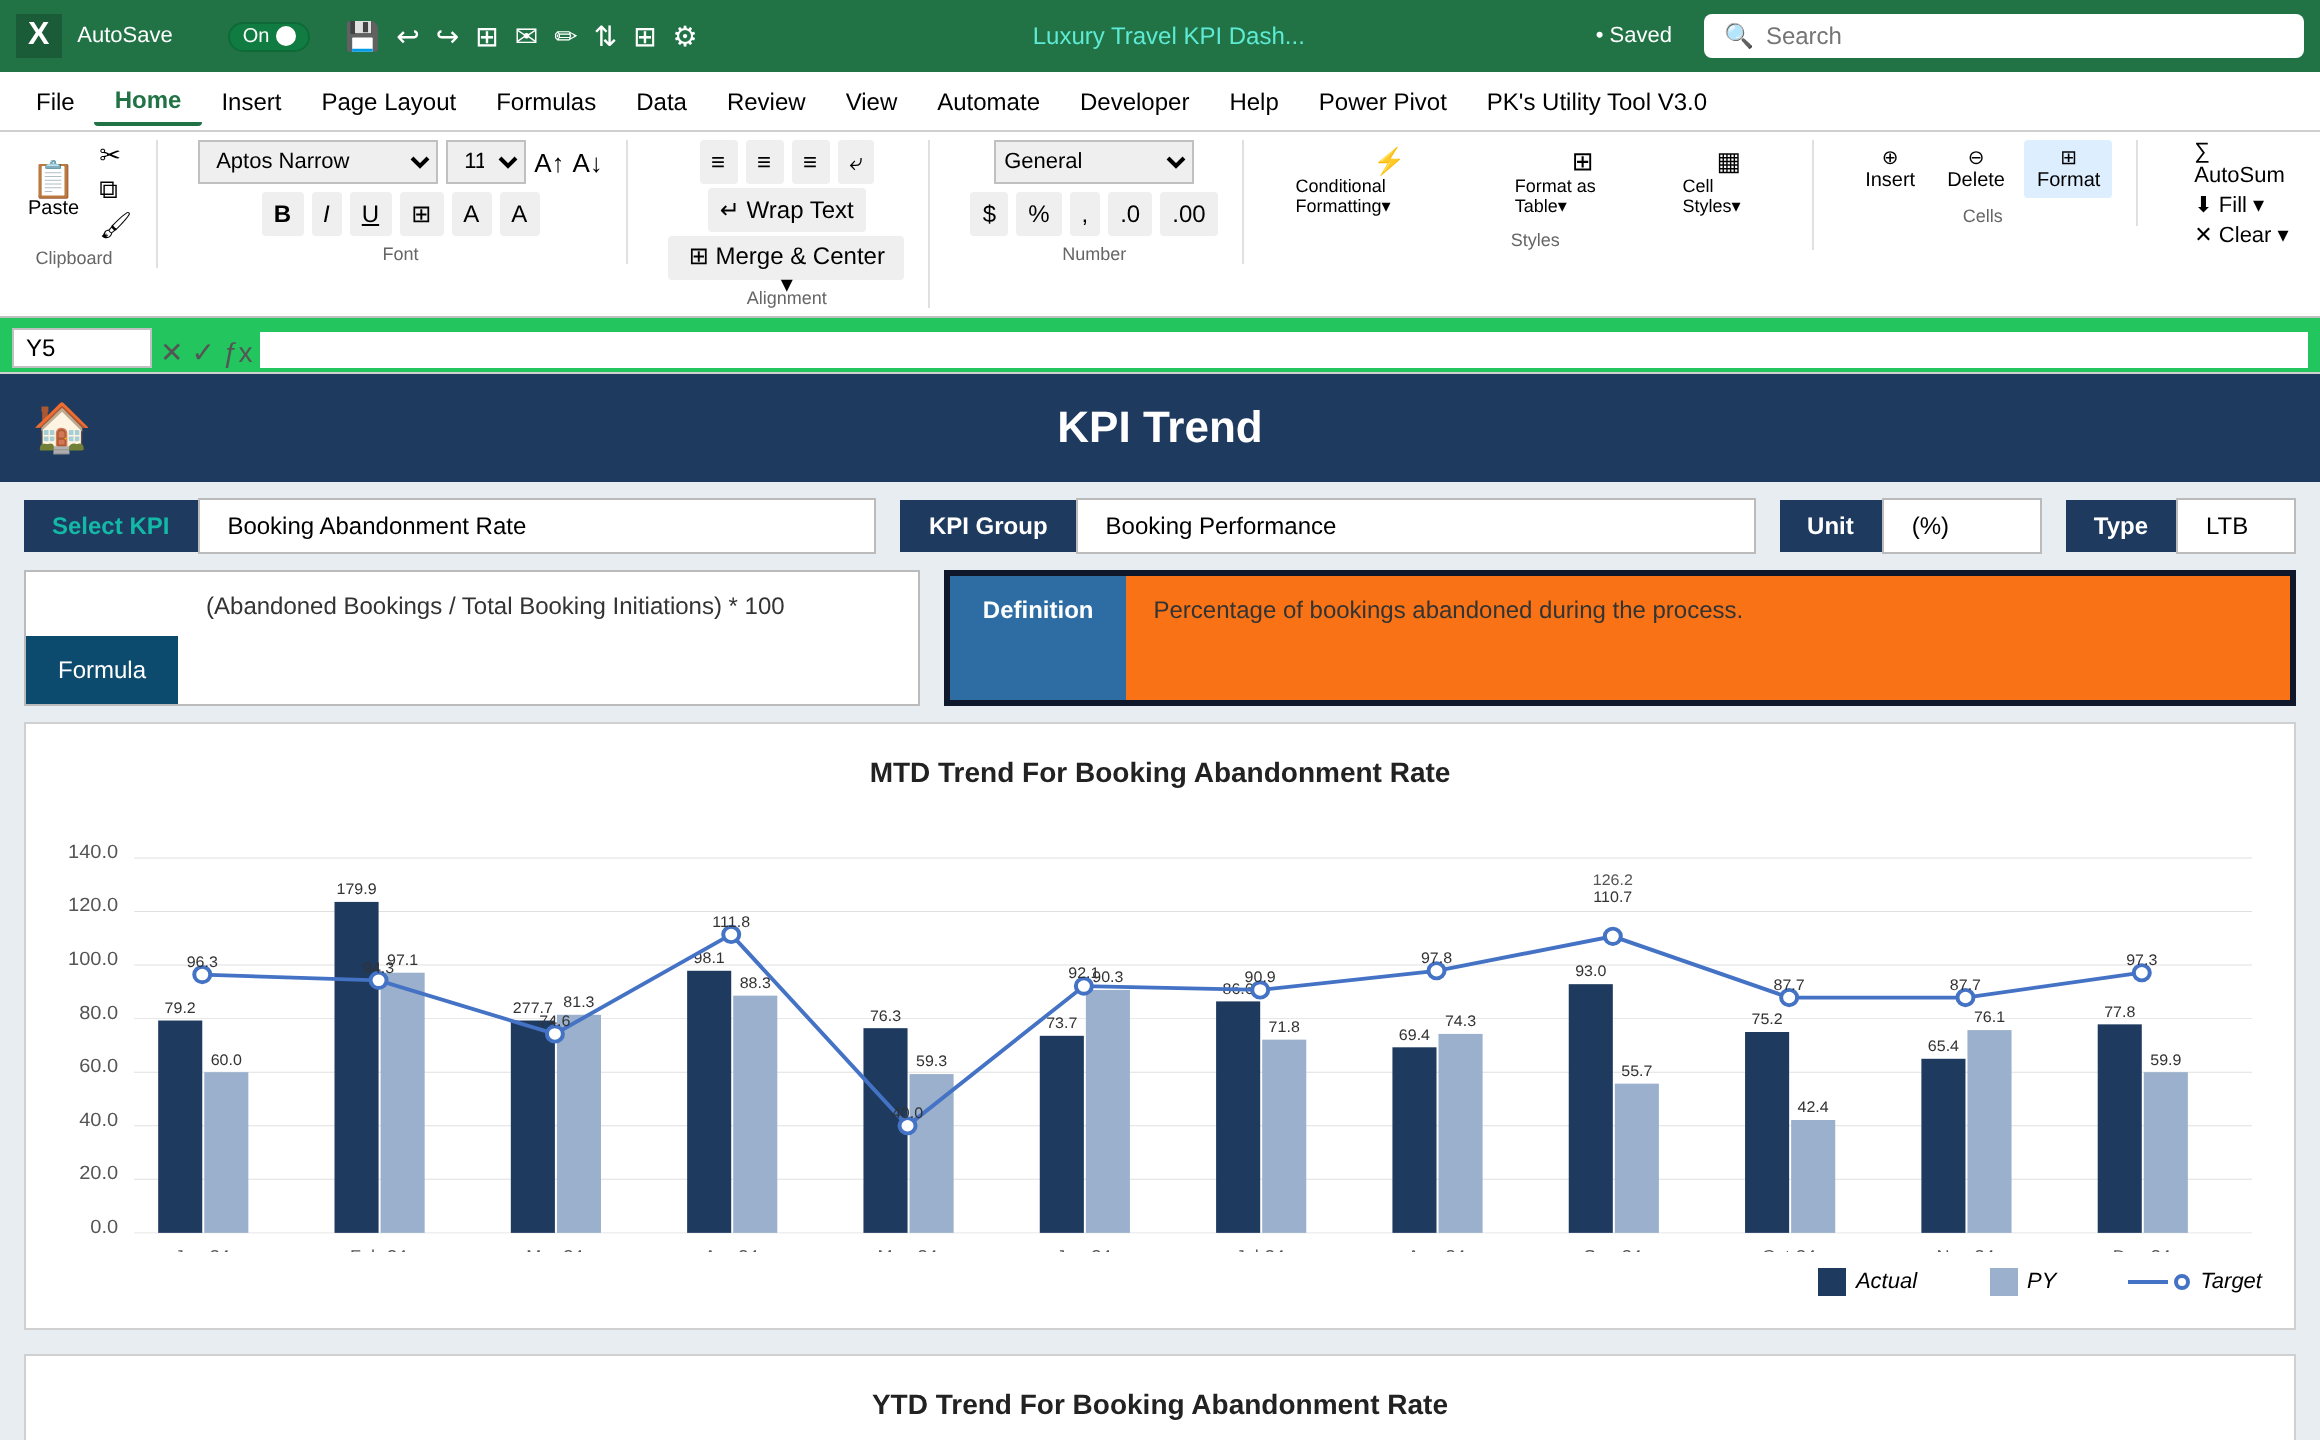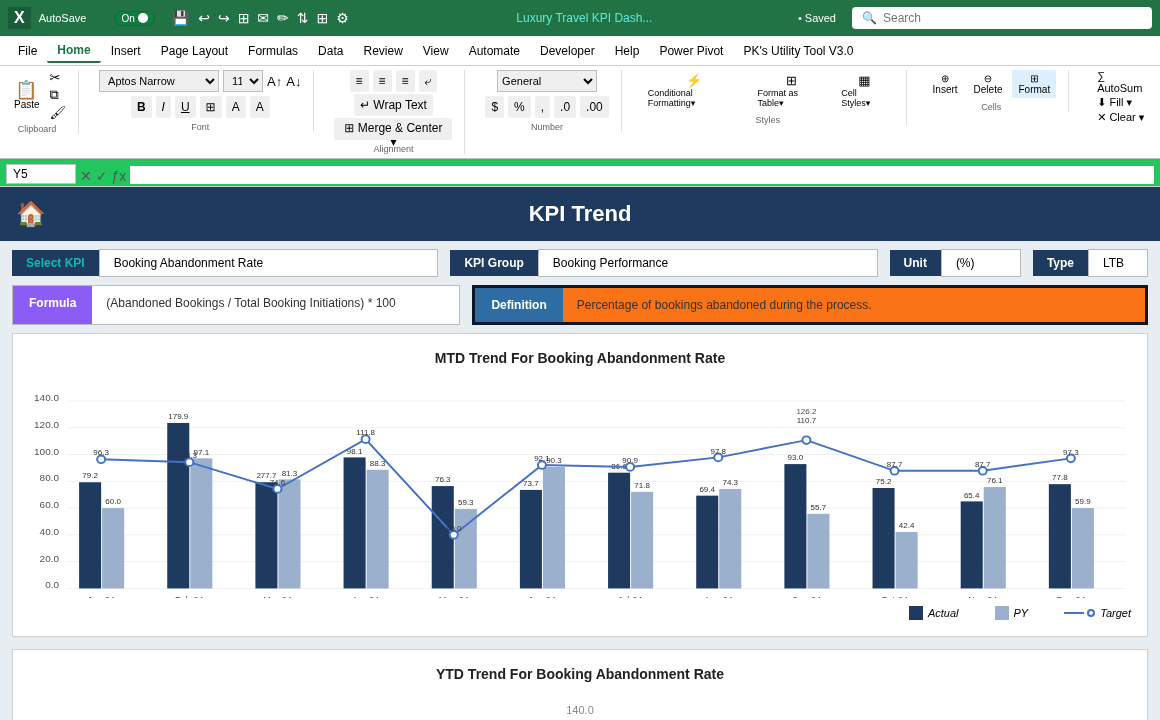--- a/index.html
+++ b/index.html
@@ -53,21 +53,21 @@
     .kpi-group-label { background: #1e3a5f; color: white; padding: 6px 14px; font-size: 12px; font-weight: 600; margin-left: 12px; }
     .kpi-group-value { background: white; border: 1px solid #bbb; padding: 6px 14px; font-size: 12px; flex: 1; }
     .unit-label { background: #1e3a5f; color: white; padding: 6px 14px; font-size: 12px; font-weight: 600; margin-left: 12px; }
     .unit-value { background: white; border: 1px solid #bbb; padding: 6px 14px; font-size: 12px; width: 80px; }
     .type-label { background: #1e3a5f; color: white; padding: 6px 14px; font-size: 12px; font-weight: 600; margin-left: 12px; }
     .type-value { background: white; border: 1px solid #bbb; padding: 6px 14px; font-size: 12px; width: 60px; }
 
     
     .formula-def-row { display: flex; background: #e8edf2; padding: 0 12px 8px; gap: 12px; }
     .formula-box { background: white; border: 1px solid #bbb; display: flex; flex: 1; }
-    .formula-tag { background: #8b5cf6; color: white; padding: 10px 16px; font-size: 12px; font-weight: 700; }
+    .formula-tag { background: #0c4a6e; color: white; padding: 10px 16px; font-size: 12px; font-weight: 400; margin-top: 32px; }
     .formula-text { padding: 10px 14px; font-size: 12px; color: #333; }
     .def-box { background: #f97316; border: 3px solid #0f172a; display: flex; flex: 1.5; }
     .def-tag { background: #2e6da4; color: white; padding: 10px 16px; font-size: 12px; font-weight: 600; }
     .def-text { padding: 10px 14px; font-size: 12px; color: #333; }
 
     
     .chart-container { background: white; margin: 0 12px 12px; border: 1px solid #d0d0d0; padding: 16px; }
     .chart-title { text-align: center; font-size: 14px; font-weight: 600; color: #222; margin-bottom: 12px; }
     .chart-area { position: relative; height: 220px; }
     .chart-svg { width: 100%; height: 100%; }

